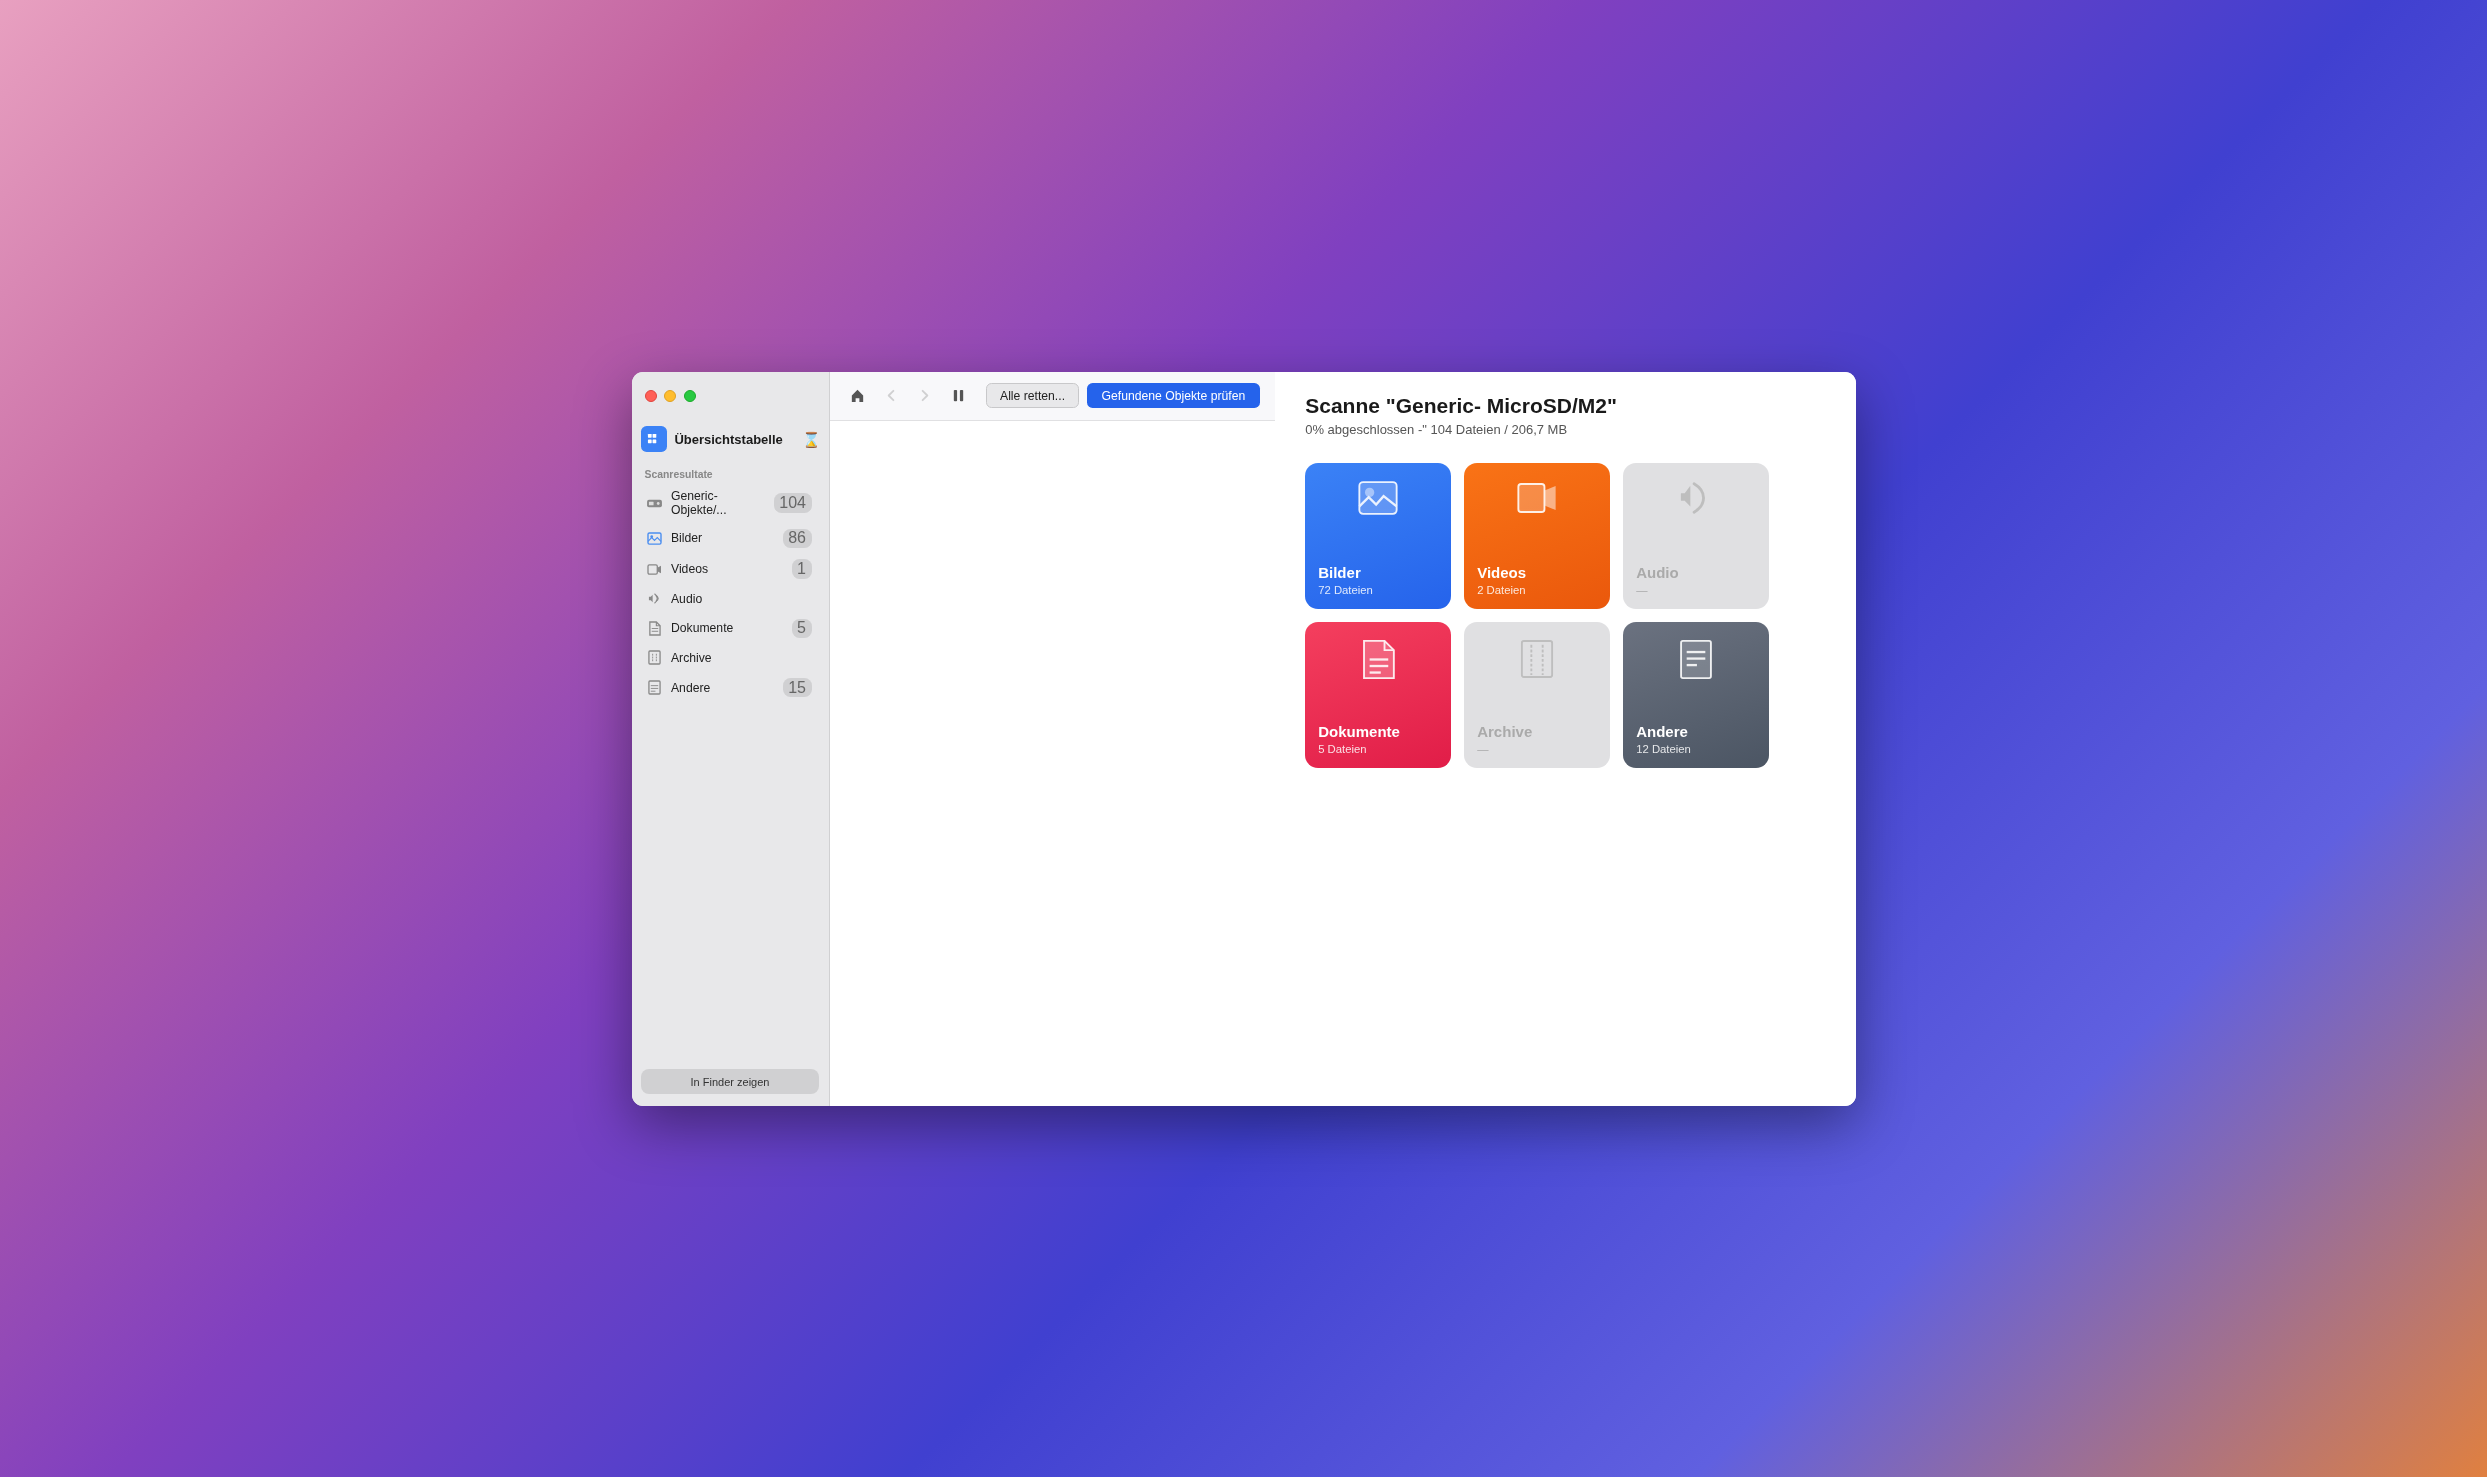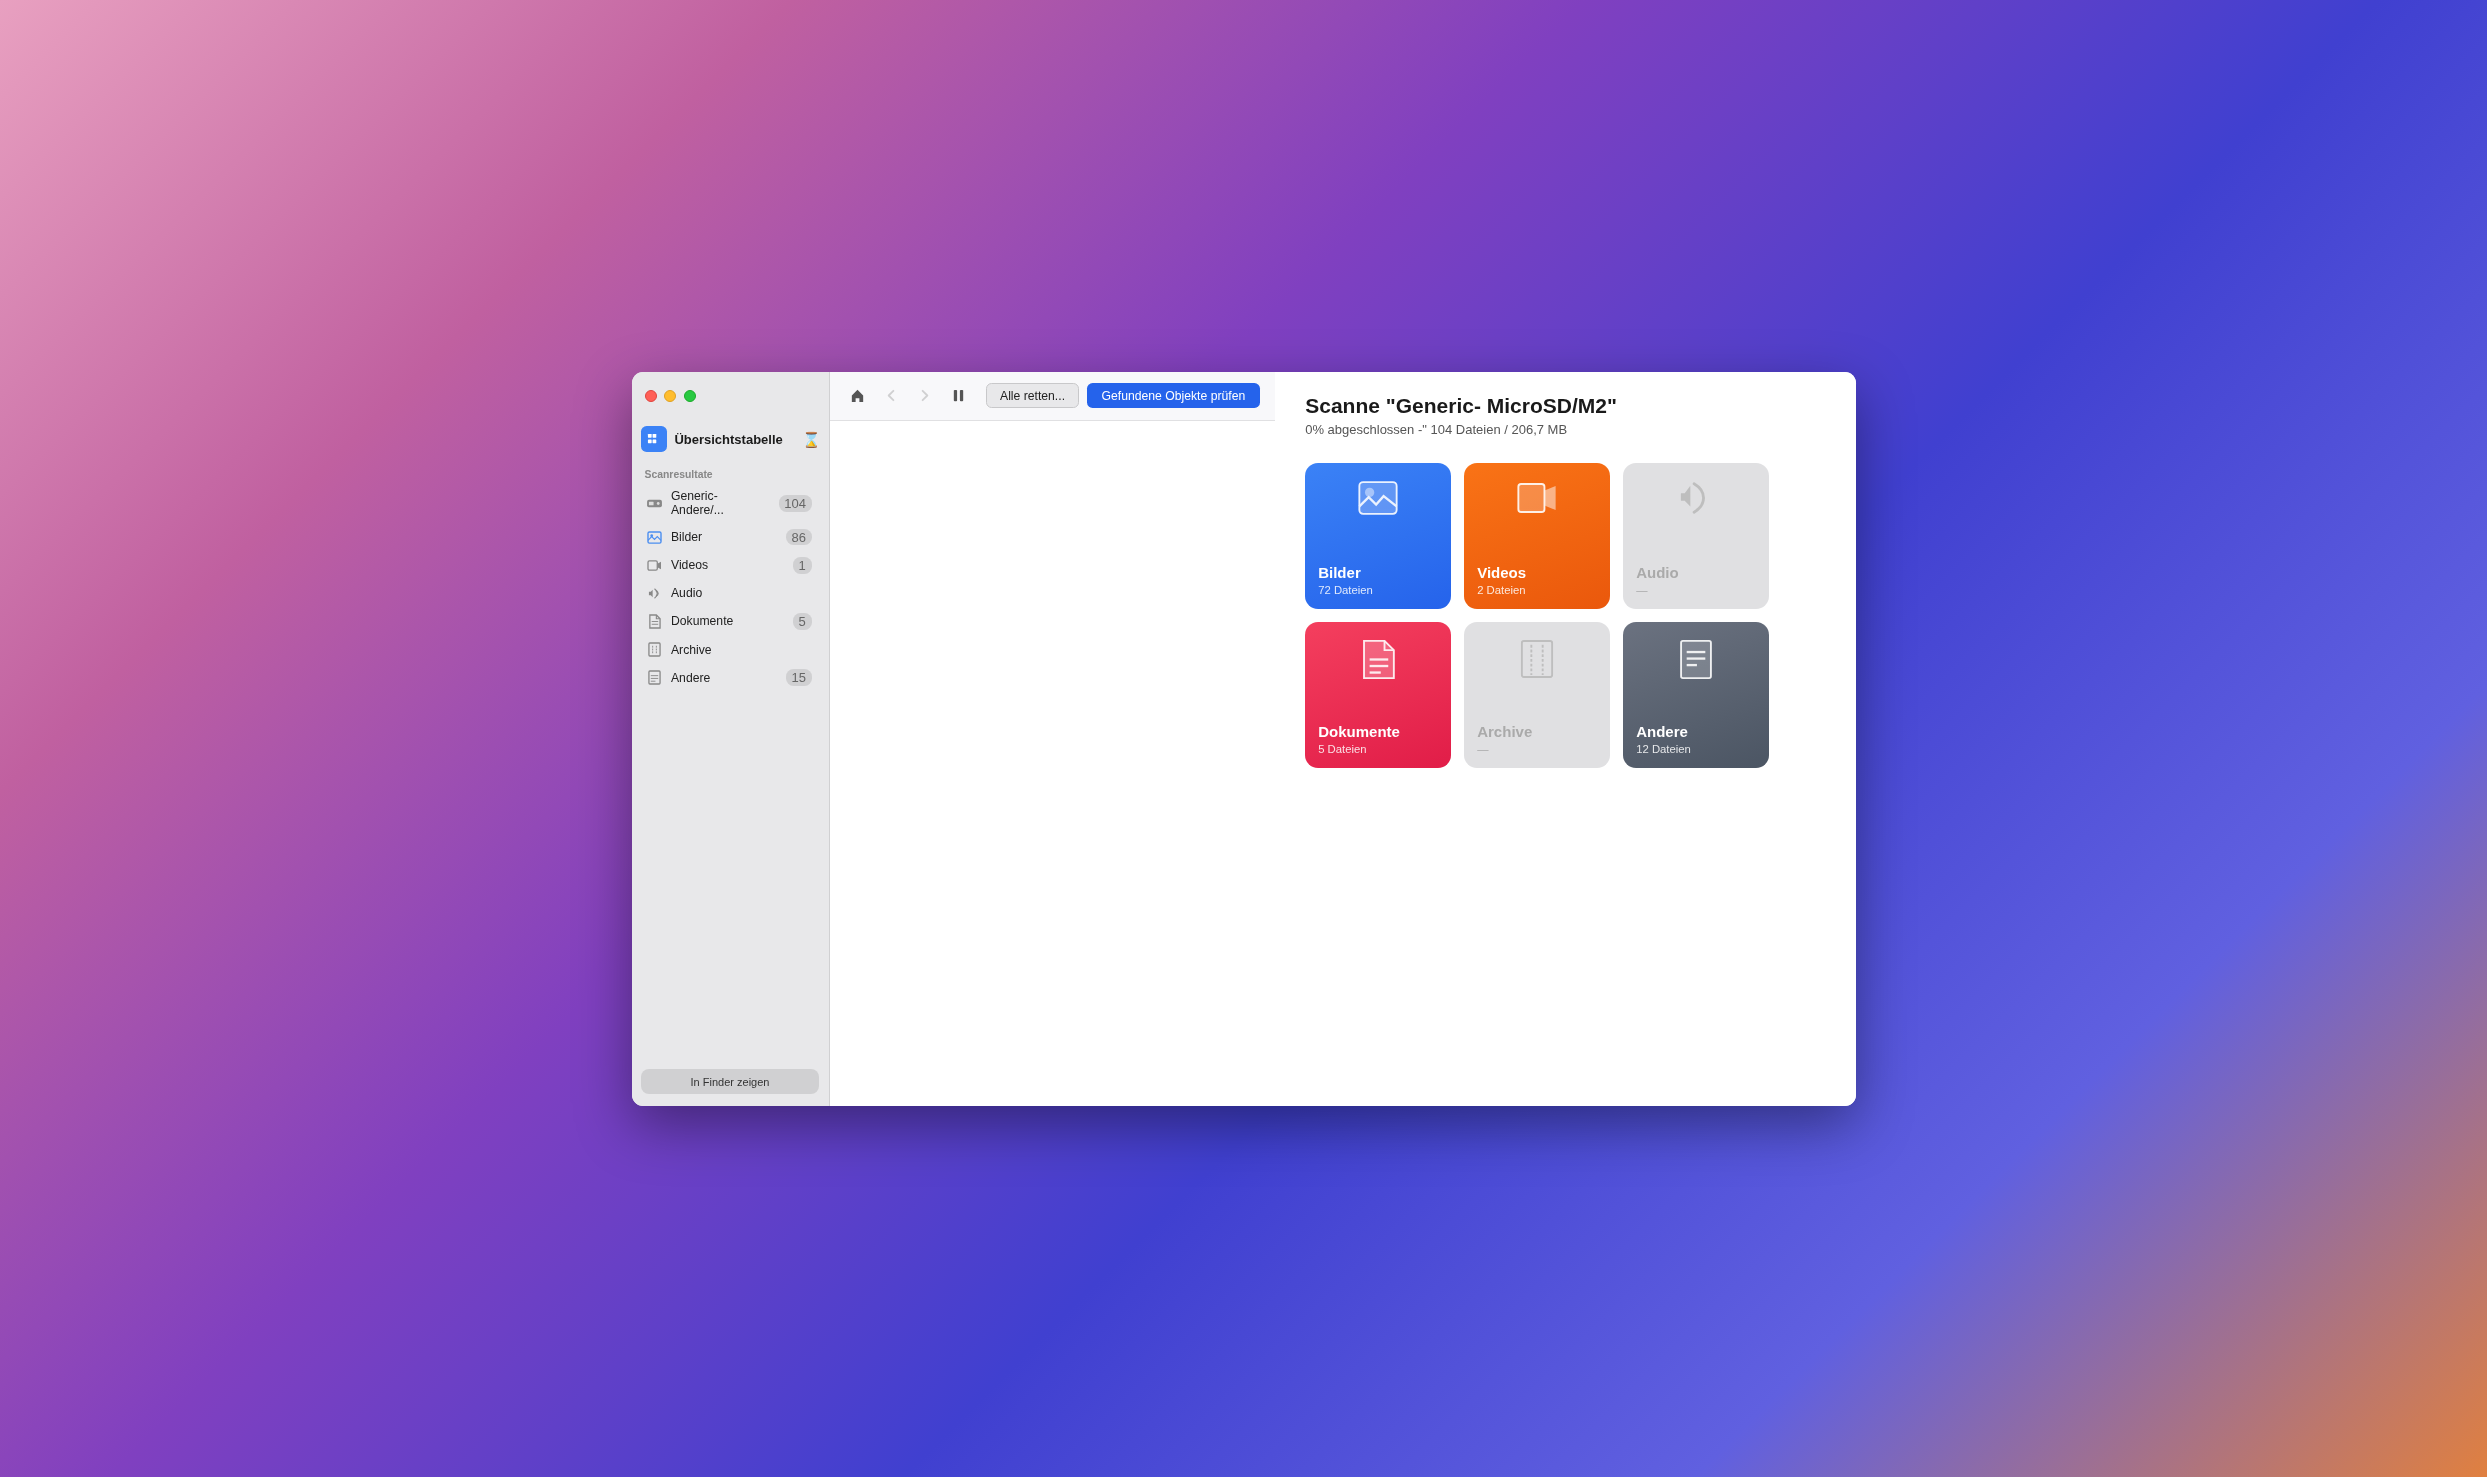--- a/index.html
+++ b/index.html
@@ -115,21 +115,21 @@
       color: #555;
     }
 
     .sidebar-item-label {
       font-size: 12.2px;
       color: #222;
       flex: 1;
     }
 
     .sidebar-item-badge {
-      font-size: 13px;
+      font-size: 16px;
       color: #666;
       background: rgba(0,0,0,0.1);
       border-radius: 7.5px;
       padding: 0.9px 5.6px;
       min-width: 19px;
       text-align: center;
     }
 
     .sidebar-footer {
       margin-top: auto;
@@ -328,21 +328,21 @@
     <div class="sidebar-section-label">Scanresultate</div>
 
     <div class="sidebar-item">
       <div class="sidebar-item-icon">
         <svg width="15" height="13" viewBox="0 0 16 14" fill="none">
           <rect x="0" y="3" width="16" height="8" rx="2" fill="#888"></rect>
           <rect x="2" y="5" width="5" height="4" rx="0.5" fill="#ddd"></rect>
           <circle cx="12" cy="7" r="1.5" fill="#ddd"></circle>
         </svg>
       </div>
-      <span class="sidebar-item-label">Generic- Andere/...</span>
+      <span class="sidebar-item-label">Generic- Objekte/...</span>
       <span class="sidebar-item-badge">104</span>
     </div>
 
     <div class="sidebar-item">
       <div class="sidebar-item-icon">
         <svg width="15" height="13" viewBox="0 0 16 14" fill="none">
           <rect x="1" y="1" width="14" height="12" rx="1.5" fill="none" stroke="#4b8ef0" stroke-width="1.5"></rect>
           <circle cx="5" cy="5" r="1.5" fill="#4b8ef0"></circle>
           <path d="M1 10 L5 6 L8 9 L11 6 L15 10" stroke="#4b8ef0" stroke-width="1.2" fill="none"></path>
         </svg>

